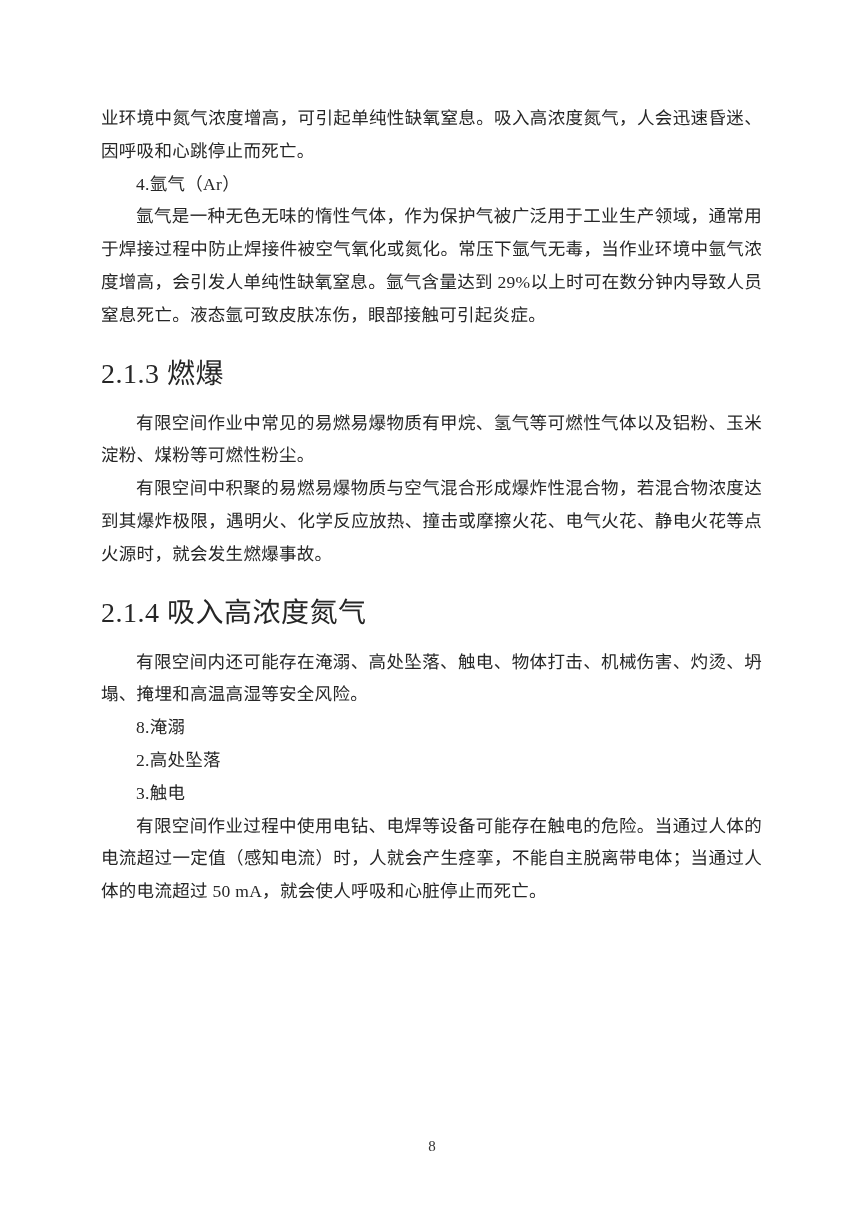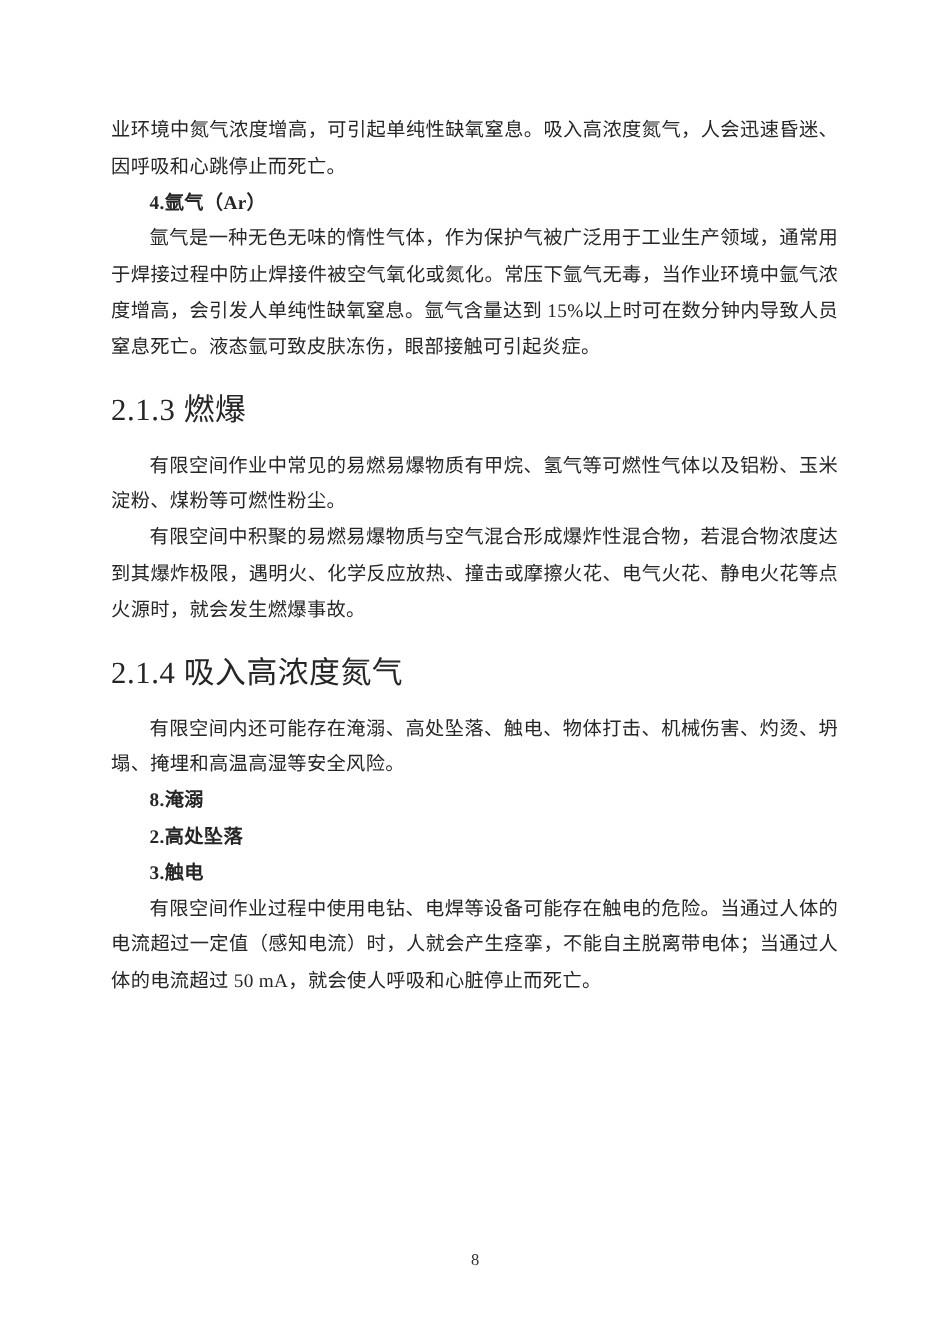--- a/index.html
+++ b/index.html
@@ -30,21 +30,21 @@
     text-indent: 2em;
     letter-spacing: 0.3px;
   }
   .body-para.continued {
     text-indent: 0;
   }
   .sub-heading {
     margin: 0;
     font-size: 17.5px;
     line-height: 32.8px;
-    font-weight: bold;
+    font-weight: normal;
     text-indent: 2em;
     letter-spacing: 0.3px;
   }
   .section-heading {
     margin: 25px 0 16px 0;
     font-size: 28px;
     line-height: 34px;
     font-weight: normal;
     letter-spacing: 0.5px;
   }
@@ -62,21 +62,21 @@
 </head>
 <body>
 
 <div class="page">
   <div class="content">
 
     <p class="body-para continued">业环境中氮气浓度增高，可引起单纯性缺氧窒息。吸入高浓度氮气，人会迅速昏迷、因呼吸和心跳停止而死亡。</p>
 
     <p class="sub-heading">4.氩气（Ar）</p>
 
-    <p class="body-para">氩气是一种无色无味的惰性气体，作为保护气被广泛用于工业生产领域，通常用于焊接过程中防止焊接件被空气氧化或氮化。常压下氩气无毒，当作业环境中氩气浓度增高，会引发人单纯性缺氧窒息。氩气含量达到 15%以上时可在数分钟内导致人员窒息死亡。液态氩可致皮肤冻伤，眼部接触可引起炎症。</p>
+    <p class="body-para">氩气是一种无色无味的惰性气体，作为保护气被广泛用于工业生产领域，通常用于焊接过程中防止焊接件被空气氧化或氮化。常压下氩气无毒，当作业环境中氩气浓度增高，会引发人单纯性缺氧窒息。氩气含量达到 29%以上时可在数分钟内导致人员窒息死亡。液态氩可致皮肤冻伤，眼部接触可引起炎症。</p>
 
     <h3 class="section-heading">2.1.3 燃爆</h3>
 
     <p class="body-para">有限空间作业中常见的易燃易爆物质有甲烷、氢气等可燃性气体以及铝粉、玉米淀粉、煤粉等可燃性粉尘。</p>
 
     <p class="body-para">有限空间中积聚的易燃易爆物质与空气混合形成爆炸性混合物，若混合物浓度达到其爆炸极限，遇明火、化学反应放热、撞击或摩擦火花、电气火花、静电火花等点火源时，就会发生燃爆事故。</p>
 
     <h3 class="section-heading">2.1.4 吸入高浓度氮气</h3>
 
     <p class="body-para">有限空间内还可能存在淹溺、高处坠落、触电、物体打击、机械伤害、灼烫、坍塌、掩埋和高温高湿等安全风险。</p>

